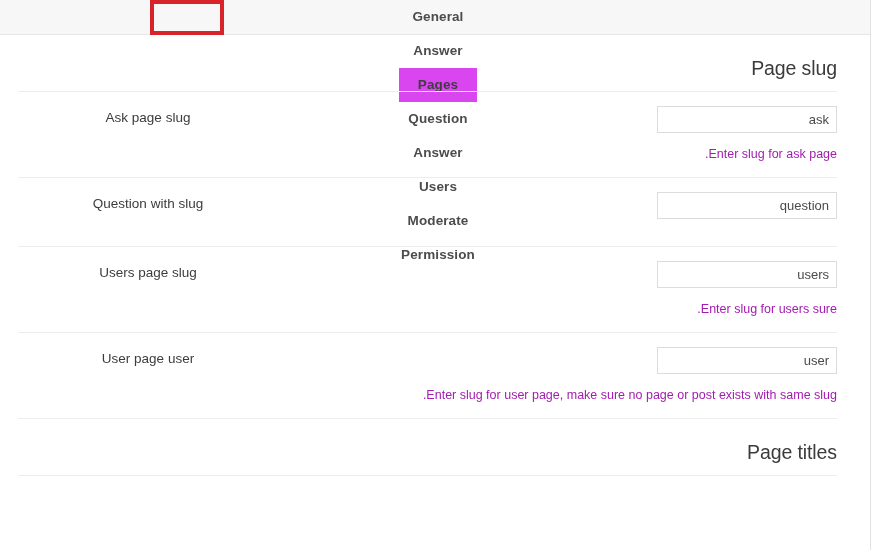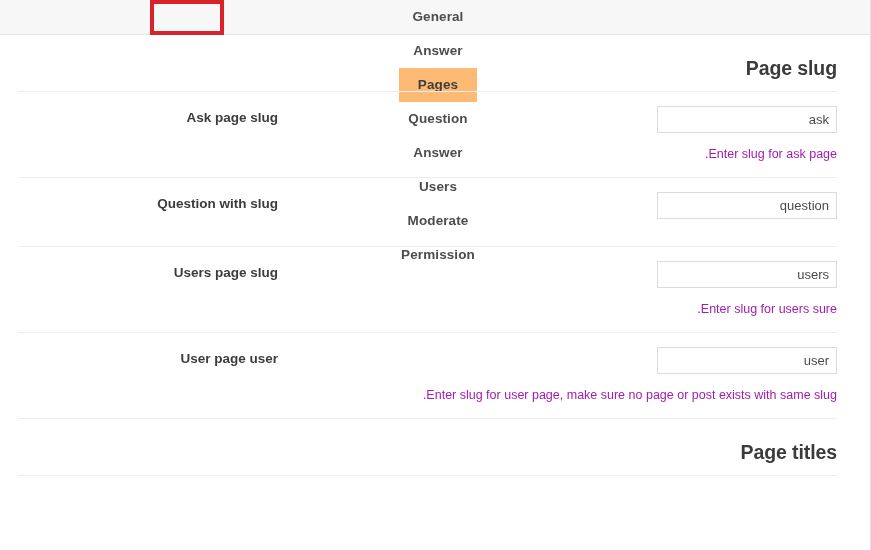--- a/index.html
+++ b/index.html
@@ -41,21 +41,21 @@
     font-weight: bold;
     color: #4c4c4c;
     padding: 0 19px;
     line-height: 34px;
     height: 34px;
     white-space: nowrap;
     cursor: pointer;
     letter-spacing: 0.1px;
   }
   .tab.active {
-    background: #fdba74;
+    background: #d946ef;
     color: #3e3e3e;
   }
 
   
   .annot-box {
     position: absolute;
     left: 150px;
     top: 0px;
     width: 74px;
     height: 35px;
@@ -67,43 +67,43 @@
   
   .content {
     position: relative;
     padding: 0 33px 0 18px;
     box-sizing: border-box;
   }
 
   .section-head {
     text-align: right;
     font-size: 19.5px;
-    font-weight: bold;
+    font-weight: normal;
     color: #3b3b3b;
     padding: 22px 0 11px 0;
     border-bottom: 1px solid #ededed;
     letter-spacing: -0.1px;
   }
 
   .field-row {
     position: relative;
     border-bottom: 1px solid #ededed;
     padding: 14px 0 16px 0;
     min-height: 69px;
     box-sizing: border-box;
   }
 
   .field-label {
     position: absolute;
     left: 0;
     top: 18px;
     width: 260px;
-    text-align: right;
+    text-align: center;
     font-size: 13.5px;
-    font-weight: bold;
+    font-weight: normal;
     color: #3c3c3c;
   }
 
   .field-control {
     margin-left: 280px;
     text-align: right;
   }
 
   .text-input {
     width: 180px;

